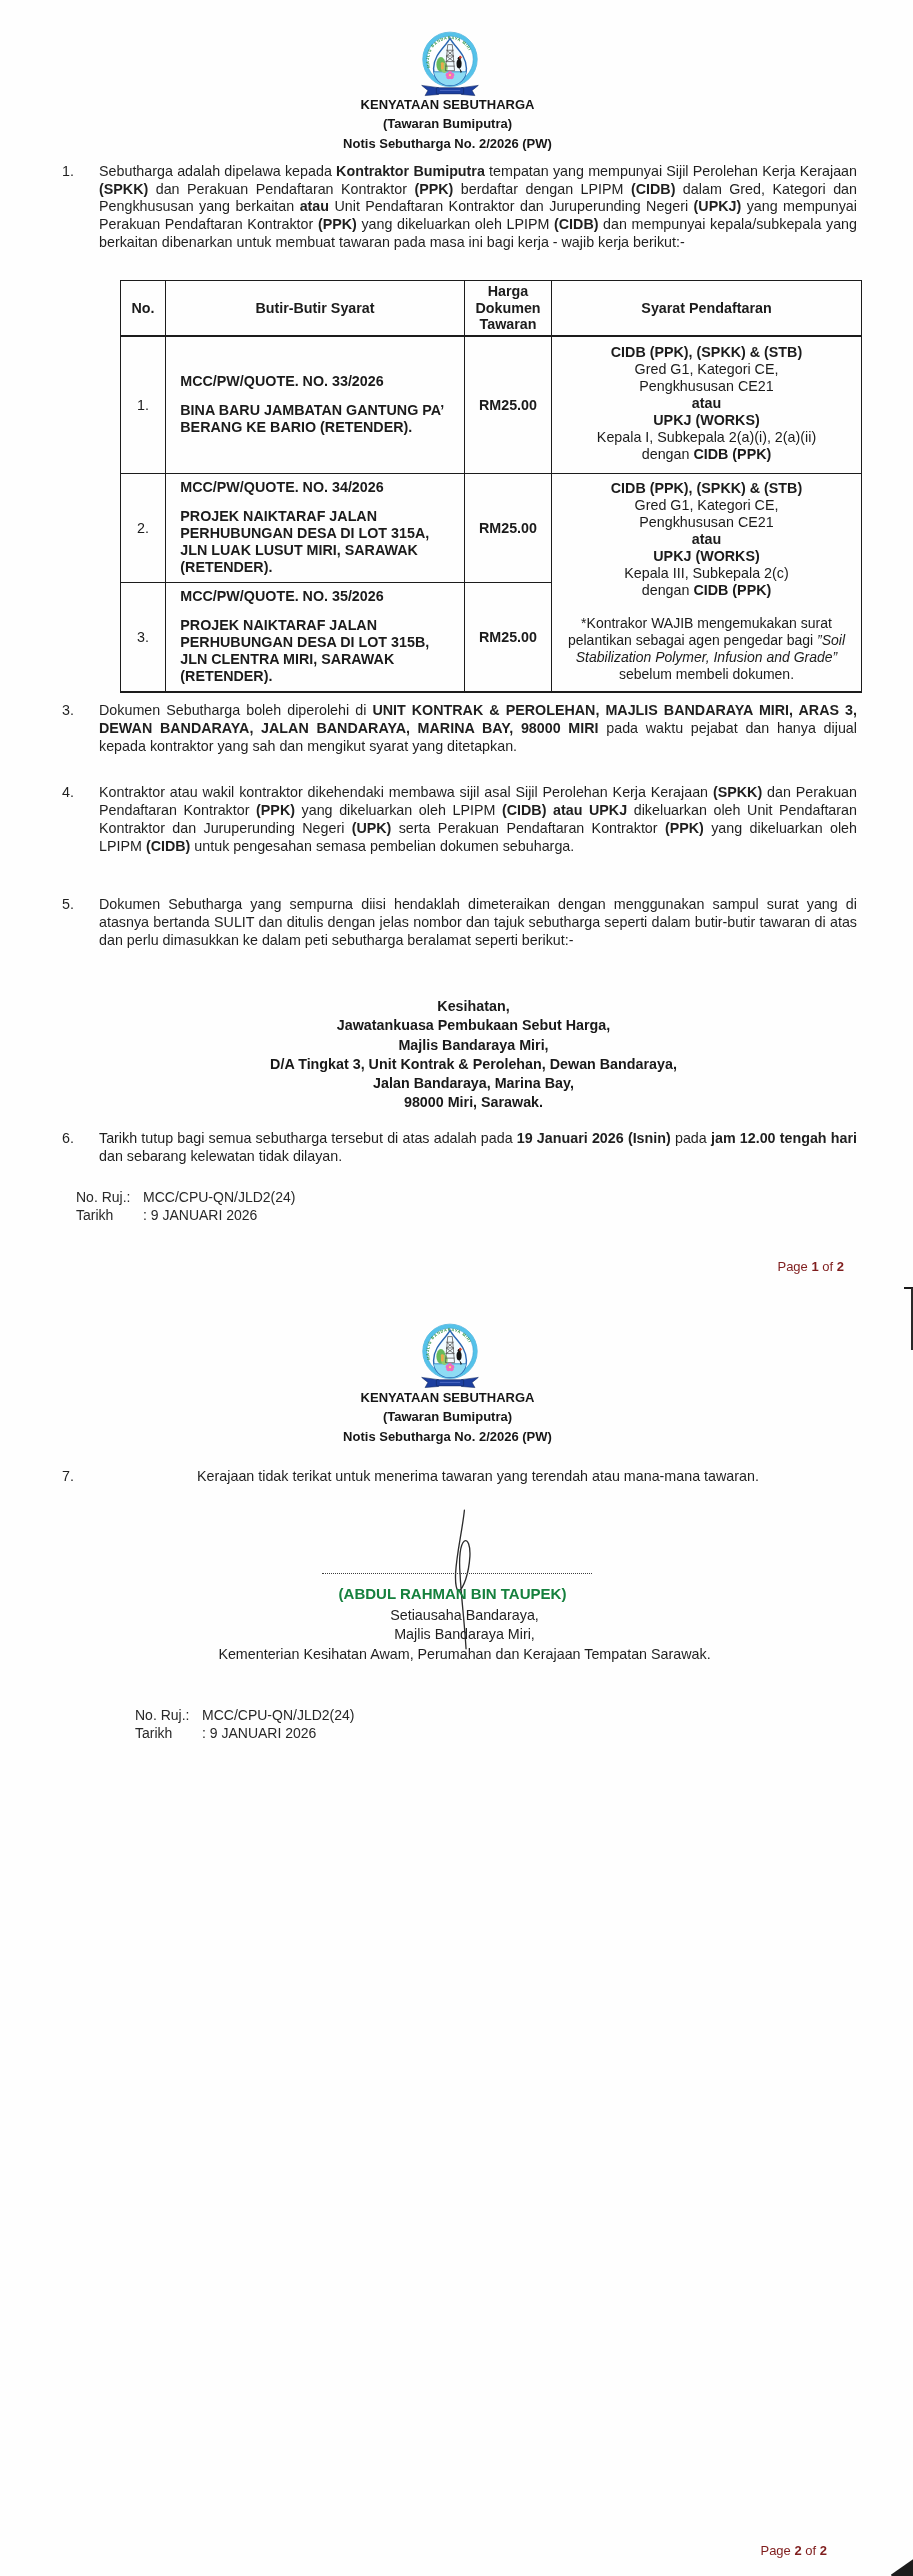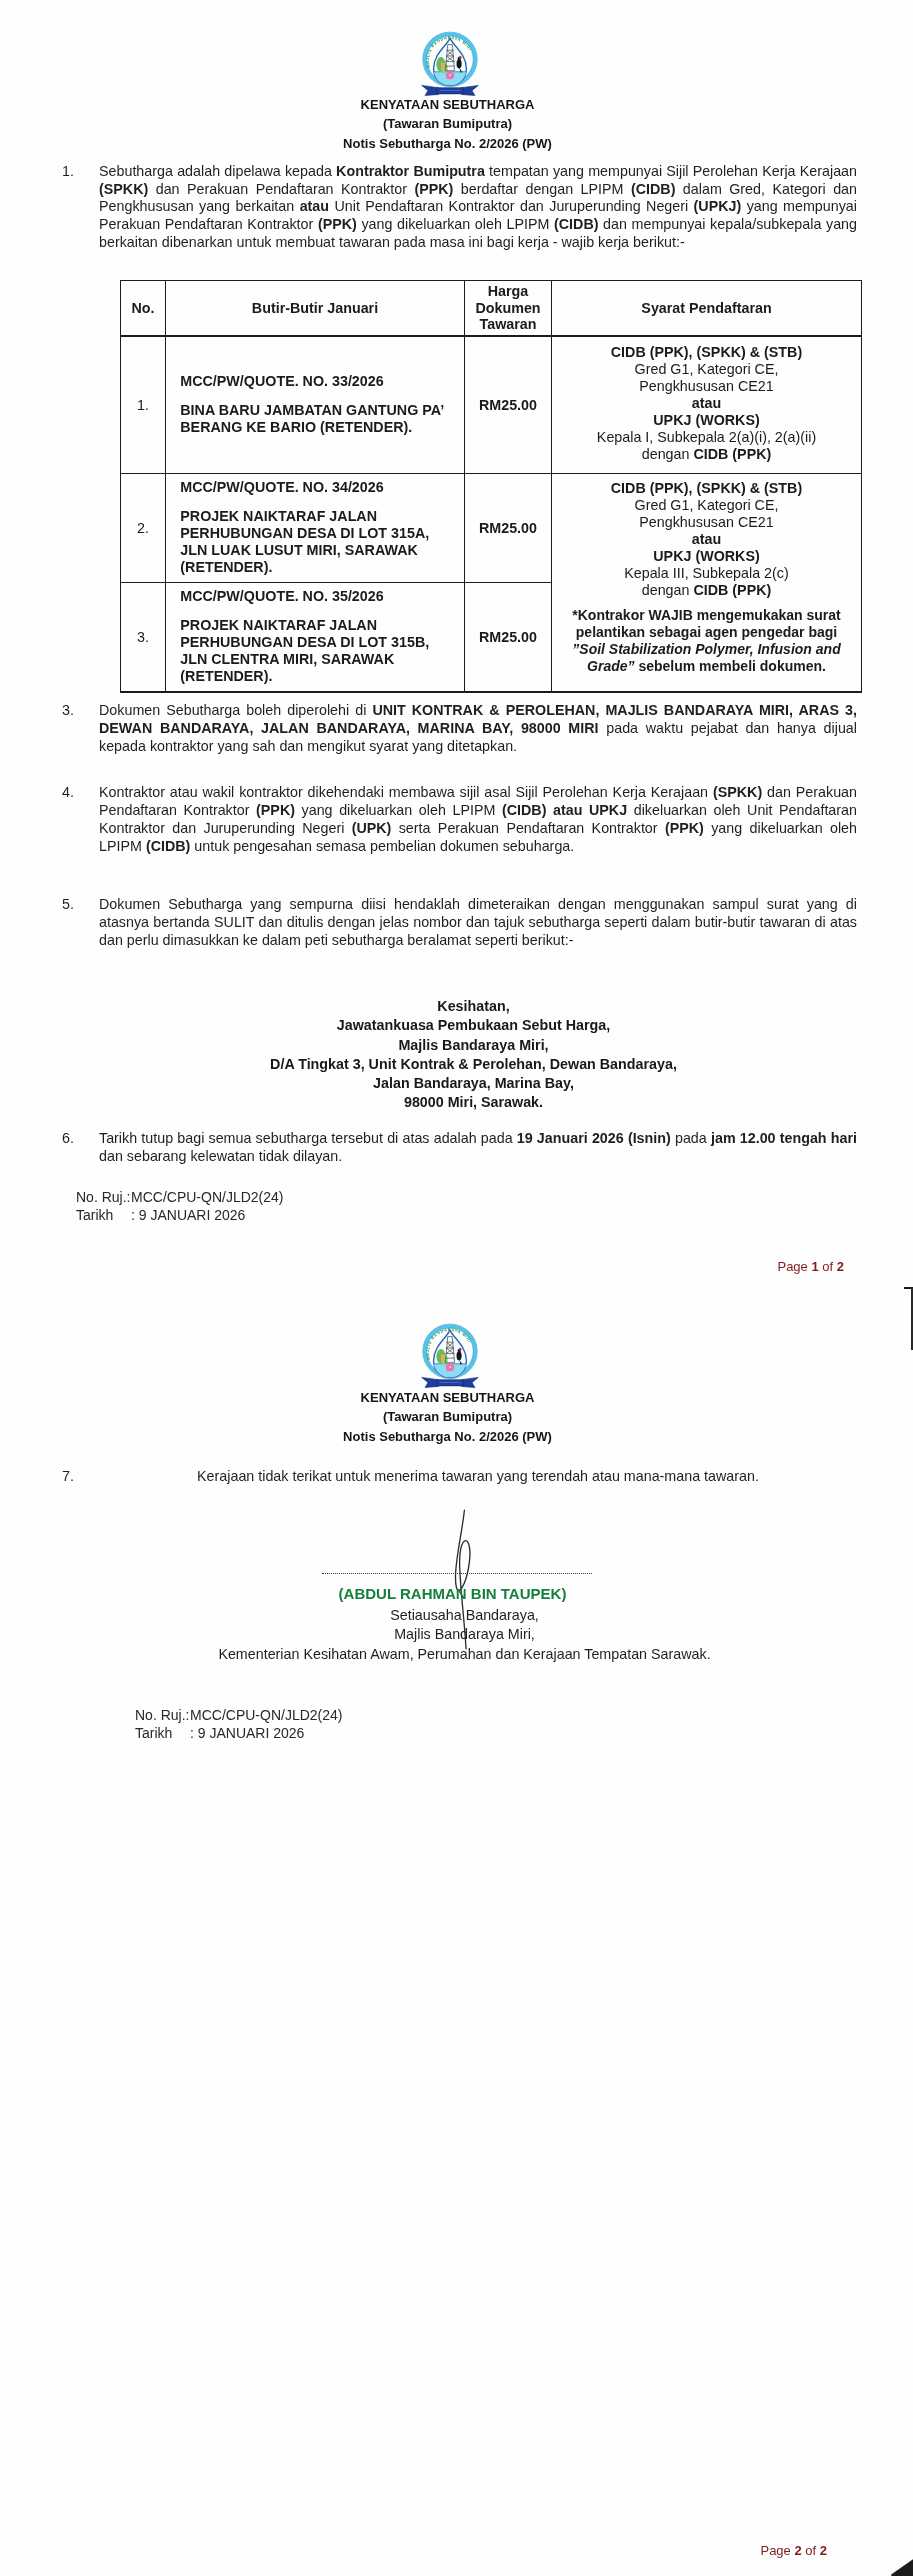--- a/index.html
+++ b/index.html
@@ -26,30 +26,30 @@
           width:741px;font-size:14.3px;color:#1b1b1b;}
   .ttable th,.ttable td{border:1.1px solid #1c1c1c;}
   .ttable{border:1.7px solid #1c1c1c;border-bottom-width:2.2px;}
   .ttable thead th{font-weight:bold;vertical-align:middle;
                    border-bottom:2.8px double #1c1c1c;padding:2.2px;line-height:16.6px;}
   .c-no{text-align:center;vertical-align:middle;}
   .c-butir{vertical-align:middle;padding:5.5px 8.8px 5.5px 14.3px;font-weight:bold;line-height:17px;}
   .c-butir .btitle{margin-top:12px;}
   .c-price{text-align:center;vertical-align:middle;font-weight:bold;}
   .c-syarat{vertical-align:top;text-align:center;padding:6.6px 6.6px 4.4px 6.6px;line-height:17px;}
-  .c-syarat .note{margin-top:8px;font-weight:bold;font-size:14px;line-height:17px;}
+  .c-syarat .note{margin-top:16px;font-weight:normal;font-size:14px;line-height:17px;}
   
   .addr{position:absolute;left:55px;width:837px;text-align:center;font-weight:bold;
         font-size:14.3px;line-height:19.3px;color:#191919;}
   .sigblock{position:absolute;left:12px;width:905px;text-align:center;font-size:14.3px;line-height:19.3px;}
   .dotline{position:absolute;left:322px;top:1573px;width:270px;height:0;border-top:1.7px dotted #3d3d3d;}
   .signame{position:absolute;left:0;width:905px;text-align:center;font-weight:bold;font-size:15px;color:#15803d;}
   
   .refblock{position:absolute;font-size:14px;line-height:18px;color:#282828;display:grid;
-            grid-template-columns:55px auto;column-gap:0;}
+            grid-template-columns:55px auto;column-gap:12px;}
   
   .pagelabel{position:absolute;font-size:13px;color:#7f1d1d;}
   
   .break-dash{position:absolute;left:904px;top:1287px;width:10px;height:2.2px;background:#1a1a1a;}
   .break-line{position:absolute;left:911px;top:1288px;width:1.7px;height:62px;background:#2a2a2a;}
   .corner-mark{position:absolute;right:-7.7px;bottom:-5.5px;width:29px;height:16.6px;background:#1c1c1c;
                transform:rotate(-35deg);}
 </style>
 </head>
 <body>
@@ -111,21 +111,21 @@
   <table class="ttable">
     <colgroup>
         <col style="width:45px">
         <col style="width:299px">
         <col style="width:87px">
         <col style="width:310px">
       </colgroup>
     <thead>
       <tr style="height:54px">
         <th>No.</th>
-        <th>Butir-Butir Januari</th>
+        <th>Butir-Butir Syarat</th>
         <th>Harga Dokumen Tawaran</th>
         <th>Syarat Pendaftaran</th>
       </tr>
     </thead>
     <tbody>
       <tr style="height:137px">
         <td class="c-no">1.</td>
         <td class="c-butir">
           <div class="quote">MCC/PW/QUOTE. NO. 33/2026</div>
           <div class="btitle">BINA BARU JAMBATAN GANTUNG PA’ BERANG KE BARIO (RETENDER).</div>

